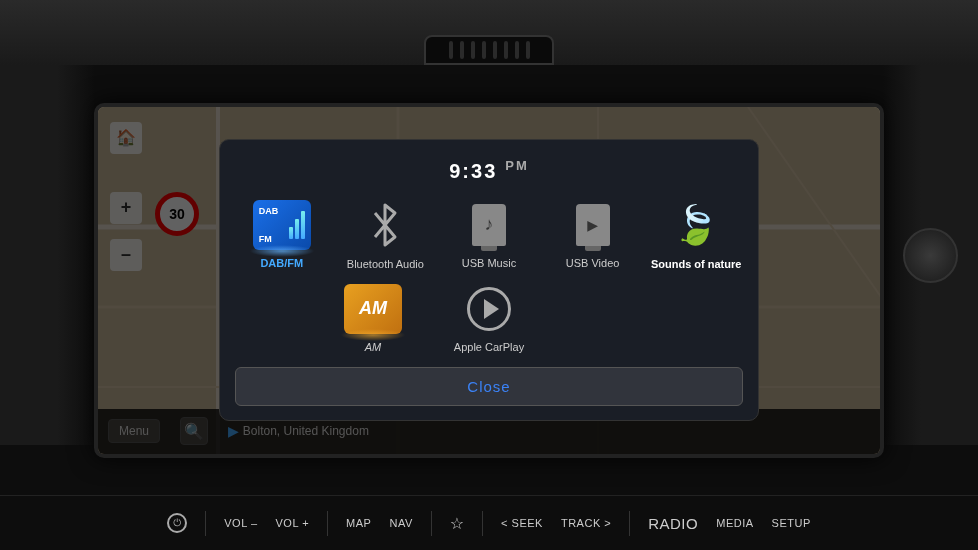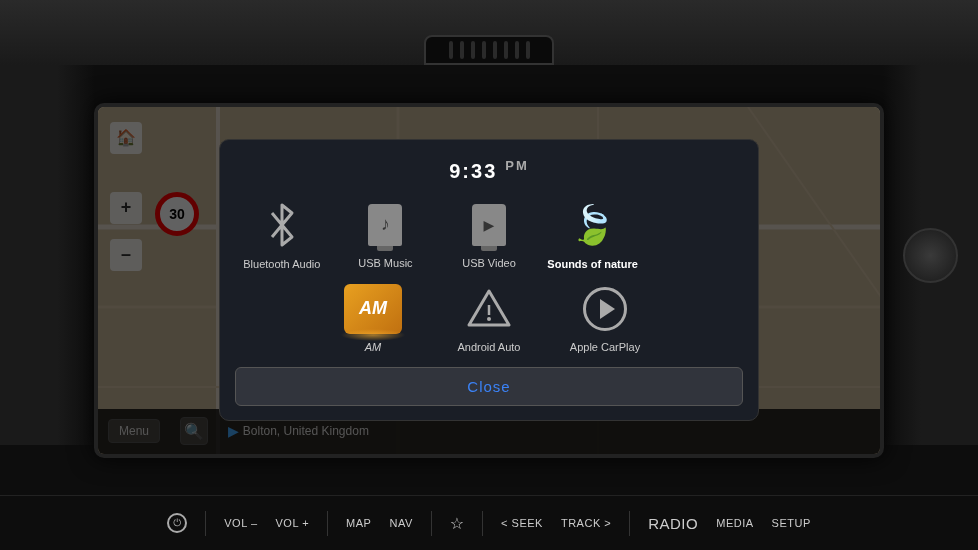--- a/index.html
+++ b/index.html
@@ -86,20 +86,37 @@
         <div style="position:absolute;top:0;left:0;width:100%;height:100%;background:rgba(0,0,0,0.62);display:flex;align-items:center;justify-content:center;z-index:10;">
 
           <div style="width:540px;background:#1a1e26;border-radius:10px;padding:18px 15px 14px;border:1px solid #333;">
 
             <div style="text-align:center;color:#fff;font-size:20px;font-weight:bold;margin-bottom:16px;letter-spacing:2px;">
               <span>9:33</span><span style="font-size:13px;color:#aaa;vertical-align:super;margin-left:8px;">PM</span>
             </div>
 
             <div style="display:grid;grid-template-columns:repeat(5,1fr);gap:10px;margin-bottom:12px;">
 
+              <div style="display:flex;flex-direction:column;align-items:center;gap:6px;cursor:pointer;">
+                <div style="width:62px;height:52px;position:relative;display:flex;align-items:center;justify-content:center;">
+                  <div style="width:58px;height:50px;background:linear-gradient(135deg,#1a6fe8,#0a4aaa);border-radius:6px;position:relative;overflow:hidden;display:flex;flex-direction:column;justify-content:space-between;padding:6px;">
+                    <span style="font-size:9px;font-weight:bold;color:#fff;">DAB</span>
+                    <span style="font-size:9px;font-weight:bold;color:#fff;">FM</span>
+
+                    <div style="position:absolute;right:6px;top:50%;transform:translateY(-50%);display:flex;gap:2px;align-items:flex-end;height:28px;">
+                      <div style="width:4px;height:12px;background:linear-gradient(180deg,#7ee,#4af);border-radius:1px;"></div>
+                      <div style="width:4px;height:20px;background:linear-gradient(180deg,#7ee,#4af);border-radius:1px;"></div>
+                      <div style="width:4px;height:28px;background:linear-gradient(180deg,#7ee,#4af);border-radius:1px;"></div>
+                    </div>
+                  </div>
+
+                  <div style="position:absolute;bottom:-6px;left:50%;transform:translateX(-50%);width:65px;height:12px;background:radial-gradient(ellipse,rgba(100,180,255,0.7) 0%,transparent 70%);"></div>
+                </div>
+                <span style="color:#4af;font-size:11px;font-weight:bold;text-align:center;">DAB/FM</span>
+              </div>
 
               <div style="display:flex;flex-direction:column;align-items:center;gap:6px;cursor:pointer;">
                 <div style="width:62px;height:52px;display:flex;align-items:center;justify-content:center;">
                   <svg width="40" height="48" viewBox="0 0 40 48">
                     <polyline points="10,36 30,12 20,4 20,44 30,36 10,12" fill="none" stroke="#aaa" stroke-width="3" stroke-linejoin="round"></polyline>
                     <circle cx="20" cy="24" r="0" fill="none"></circle>
                   </svg>
                 </div>
                 <span style="color:#ccc;font-size:11px;text-align:center;line-height:1.3;">Bluetooth Audio</span>
               </div>
@@ -138,30 +155,20 @@
               <div style="display:flex;flex-direction:column;align-items:center;gap:6px;cursor:pointer;font-style:italic;">
                 <div style="width:62px;height:52px;position:relative;display:flex;align-items:center;justify-content:center;">
                   <div style="width:58px;height:50px;background:linear-gradient(135deg,#e8a020,#c07010);border-radius:6px;display:flex;align-items:center;justify-content:center;">
                     <span style="font-size:18px;font-weight:bold;color:#fff;">AM</span>
                   </div>
                   <div style="position:absolute;bottom:-6px;left:50%;transform:translateX(-50%);width:65px;height:12px;background:radial-gradient(ellipse,rgba(255,180,50,0.6) 0%,transparent 70%);"></div>
                 </div>
                 <span style="color:#ccc;font-size:11px;text-align:center;">AM</span>
               </div>
 
-              <div style="display:flex;flex-direction:column;align-items:center;gap:6px;cursor:pointer;">
-                <div style="width:62px;height:52px;display:flex;align-items:center;justify-content:center;">
-                  <svg width="44" height="44" viewBox="0 0 44 44">
-                    <polygon points="22,4 42,38 2,38" fill="none" stroke="#aaa" stroke-width="3" stroke-linejoin="round"></polygon>
-                    <line x1="22" y1="18" x2="22" y2="28" stroke="#aaa" stroke-width="2.5"></line>
-                    <circle cx="22" cy="32" r="2" fill="#aaa"></circle>
-                  </svg>
-                </div>
-                <span style="color:#ccc;font-size:11px;text-align:center;">Android Auto</span>
-              </div>
 
               <div style="display:flex;flex-direction:column;align-items:center;gap:6px;cursor:pointer;">
                 <div style="width:62px;height:52px;display:flex;align-items:center;justify-content:center;">
                   <div style="width:44px;height:44px;border:3px solid #aaa;border-radius:50%;display:flex;align-items:center;justify-content:center;">
                     <div style="width:0;height:0;border-top:10px solid transparent;border-bottom:10px solid transparent;border-left:15px solid #aaa;margin-left:4px;"></div>
                   </div>
                 </div>
                 <span style="color:#ccc;font-size:11px;text-align:center;">Apple CarPlay</span>
               </div>
 

